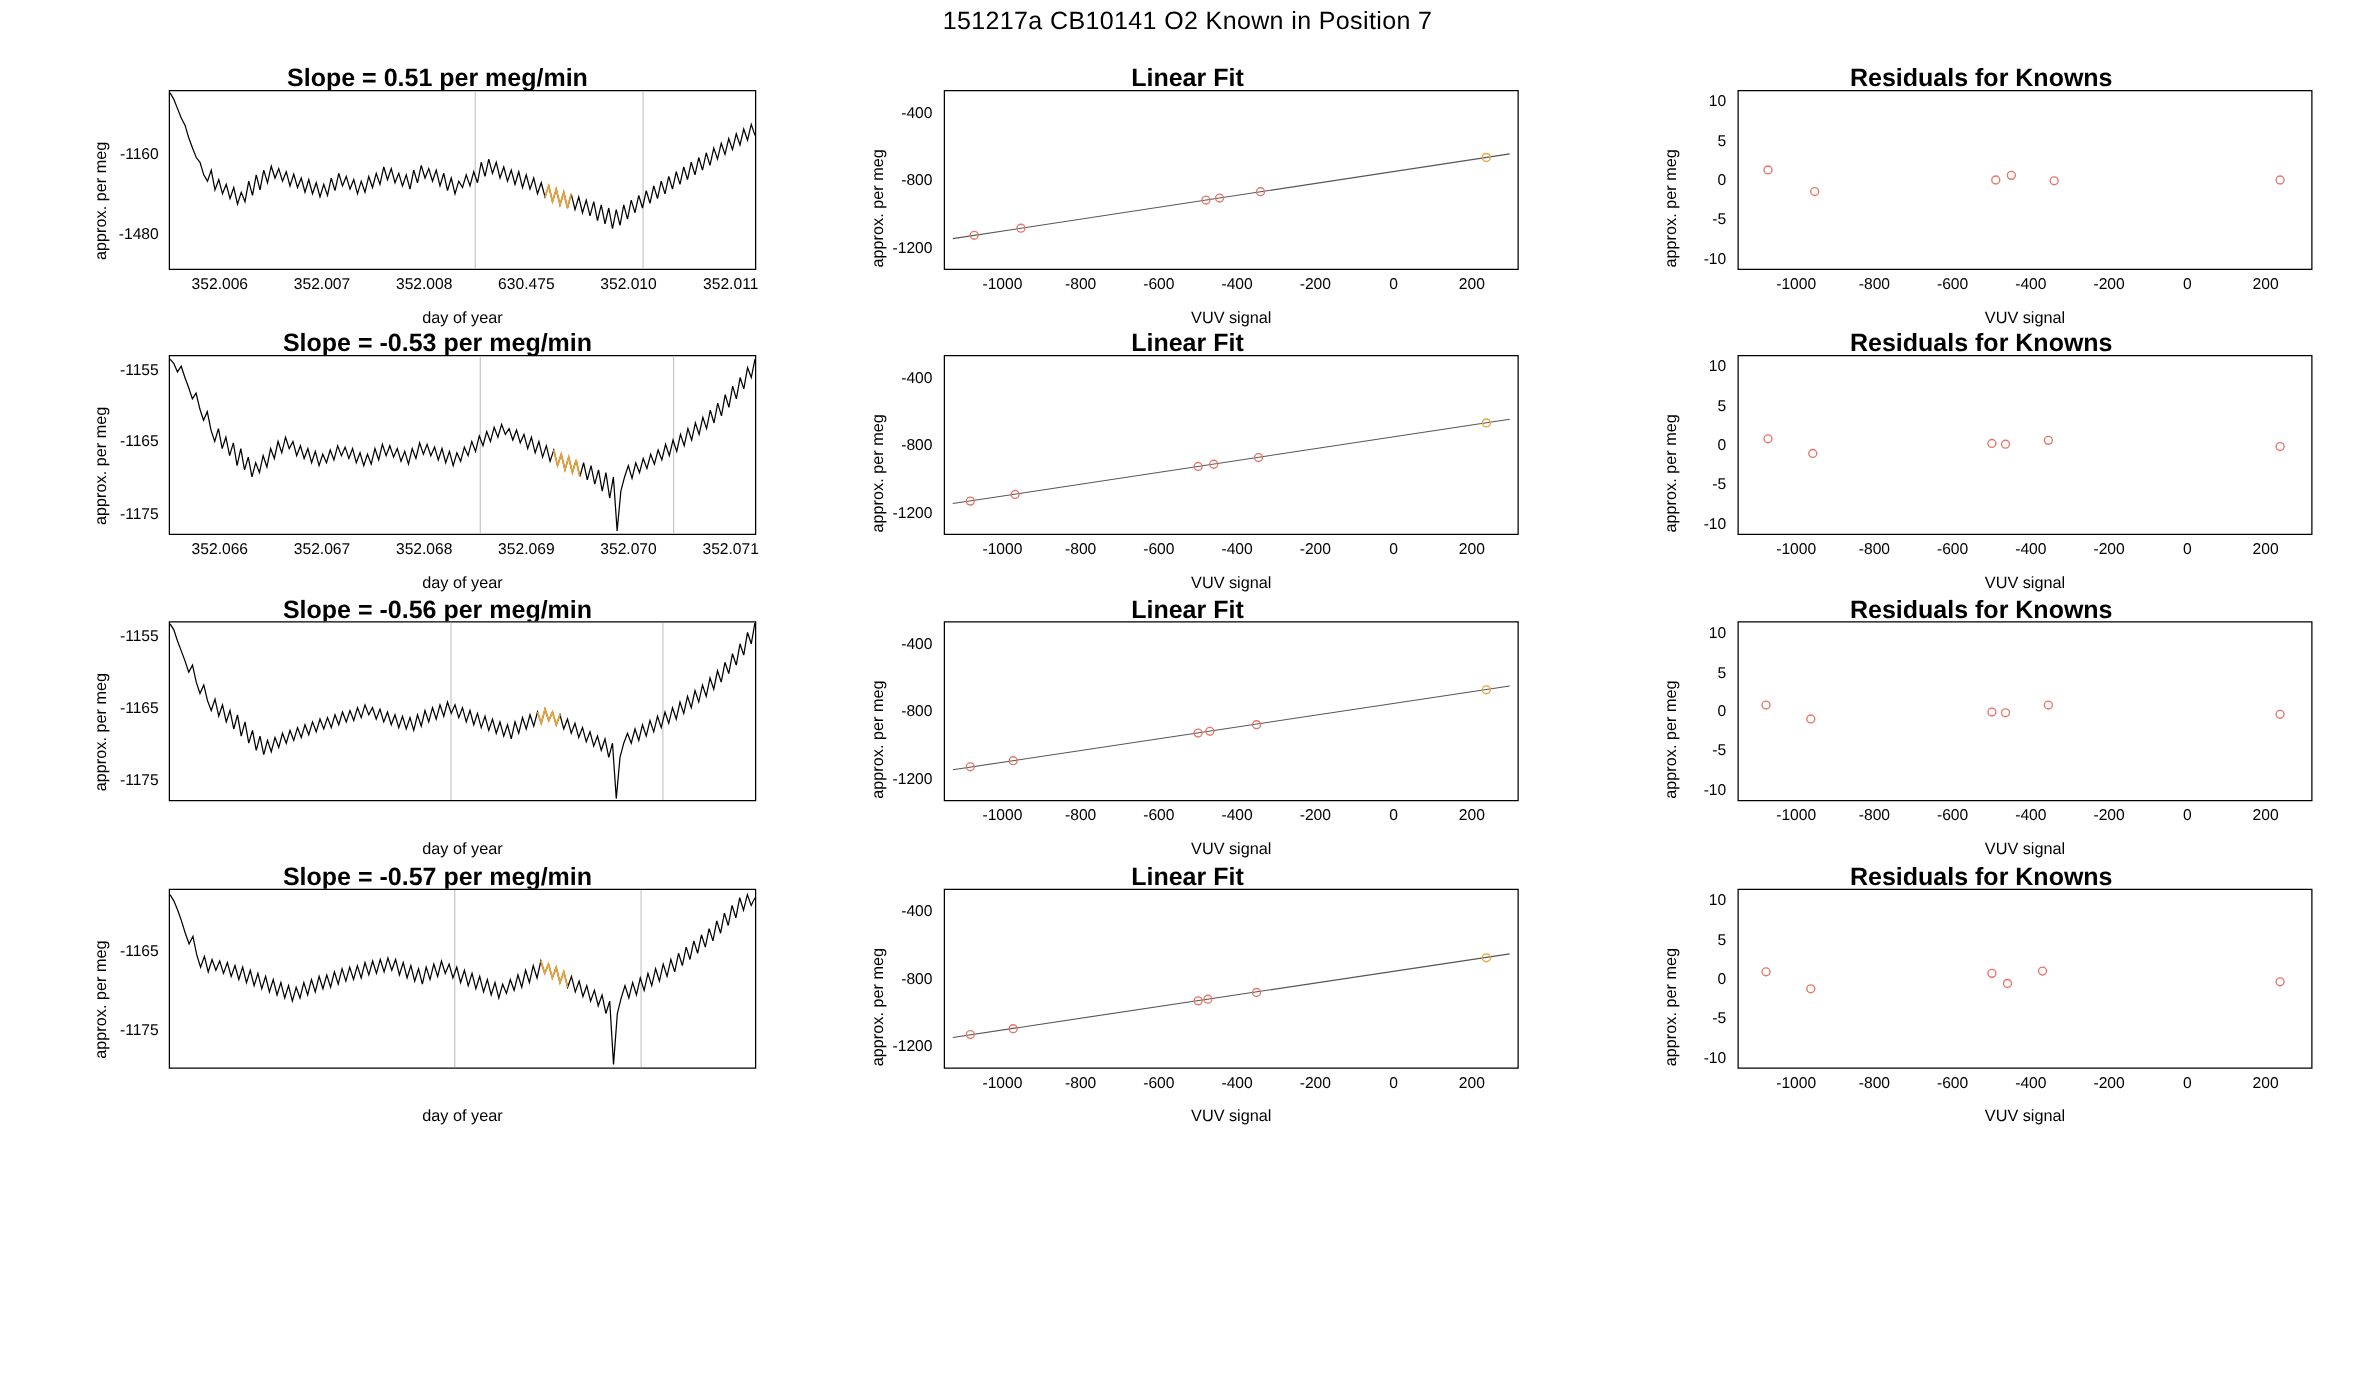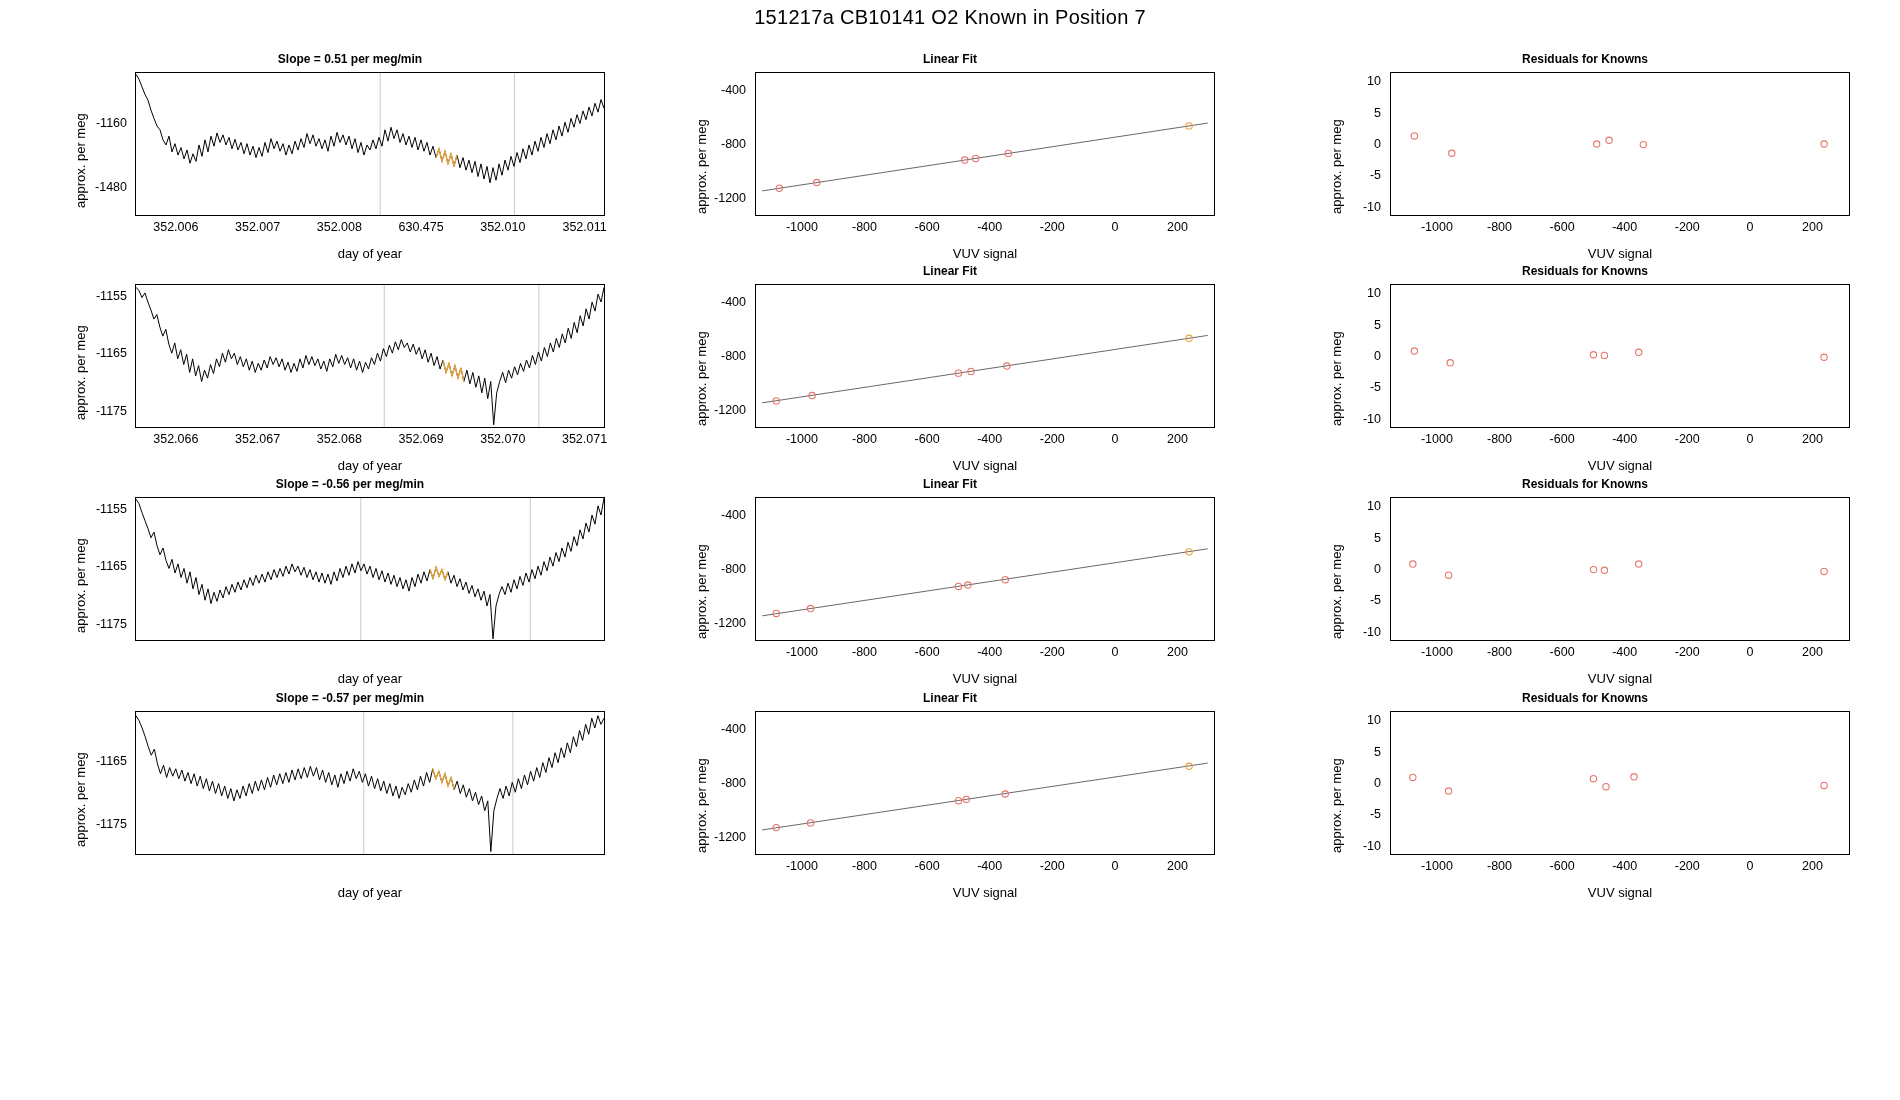--- a/index.html
+++ b/index.html
@@ -19,21 +19,21 @@
 
   .row{position:absolute;left:0;width:1900px;height:255px;}
 
   .panel{position:absolute;top:0;height:255px;}
   .panel.left{left:55px;width:560px;}
   .panel.mid{left:650px;width:600px;}
   .panel.right{left:1285px;width:600px;}
 
   .panel-title{
     position:absolute;top:34px;left:0;width:100%;
-    text-align:center;font-weight:bold;font-size:12px;
+    text-align:center;font-weight:bold;font-size:20px;
   }
   .panel.left .panel-title{left:30px;width:calc(100% - 30px);}
 
   .plotbox{
     position:absolute;
     border:1px solid #000;
     box-sizing:border-box;
     background:#fff;
     overflow:hidden;
   }
@@ -167,20 +167,21 @@
           <span class="ytick" style="top:93.47826086956522%">-10</span>
           <span class="ytick" style="top:71.73913043478262%">-5</span>
           <span class="ytick" style="top:50%">0</span>
           <span class="ytick" style="top:28.260869565217394%">5</span>
           <span class="ytick" style="top:6.521739130434778%">10</span>
         </div>
       </div>
     </div>
   <div class="row" id="row1" style="top: 230px;">
       <div class="panel left">
+        <div class="panel-title">Slope =  -0.53  per meg/min</div>
         <div class="ylab">approx. per meg</div>
         <div class="xlab">day of year</div>
         <div class="plotbox">
           <svg viewBox="0 0 470 144" preserveAspectRatio="none">
             <line x1="249.30" y1="0" x2="249.30" y2="144" stroke="#c8c8c8" stroke-width="1"></line>
             <line x1="404.61" y1="0" x2="404.61" y2="144" stroke="#c8c8c8" stroke-width="1"></line>
             <polyline points="0.00,2.30 2.99,5.76 5.99,12.67 8.98,8.06 11.97,17.28 14.97,25.34 17.96,34.56 20.96,29.95 23.95,42.62 26.94,51.84 29.94,44.93 32.93,59.90 35.92,69.12 38.92,58.75 41.91,74.88 44.90,65.66 47.90,80.64 50.89,70.27 53.89,88.70 56.88,74.88 59.87,92.16 62.87,81.79 65.86,97.92 68.85,86.40 71.85,94.46 74.84,80.64 77.83,89.86 80.83,74.88 83.82,82.94 86.82,69.12 89.81,78.34 92.80,65.66 95.80,74.88 98.79,69.12 101.78,80.64 104.78,72.58 107.77,82.94 110.76,74.88 113.76,86.40 116.75,77.18 119.75,88.70 122.74,79.49 125.73,86.40 128.73,76.03 131.72,84.10 134.71,72.58 137.71,80.64 140.70,73.73 143.69,82.94 146.69,74.88 149.68,86.40 152.68,78.34 155.67,88.70 158.66,79.49 161.66,87.55 164.65,74.88 167.64,84.10 170.64,71.42 173.63,80.64 176.62,72.58 179.62,81.79 182.61,74.88 185.61,85.25 188.60,77.18 191.59,87.55 194.59,74.88 197.58,82.94 200.57,70.27 203.57,79.49 206.56,71.42 209.55,80.64 212.55,73.73 215.54,84.10 218.54,74.88 221.53,86.40 224.52,77.18 227.52,88.70 230.51,78.34 233.50,85.25 236.50,73.73 239.49,80.64 242.48,69.12 245.48,77.18 248.47,64.51 251.46,72.58 254.46,61.06 257.45,69.12 260.45,57.60 263.44,65.66 266.43,55.30 269.43,63.36 272.42,58.75 275.41,67.97 278.41,59.90 281.40,70.27 284.39,63.36 287.39,74.88 290.38,65.66 293.38,78.34 296.37,69.12 299.36,81.79 302.36,72.58 305.35,85.25 308.34,76.03 311.34,88.70 314.33,79.49 317.32,92.16 320.32,81.79 323.31,94.46 326.31,84.10 329.30,97.92 332.29,86.40 335.29,100.22 338.28,88.70 341.27,103.68 344.27,92.16 347.26,109.44 350.25,94.46 353.25,115.20 356.24,97.92 359.24,141.70 362.23,109.44 365.22,97.92 368.22,88.70 371.21,99.07 374.20,86.40 377.20,94.46 380.19,82.94 383.18,91.01 386.18,79.49 389.17,87.55 392.17,76.03 395.16,84.10 398.15,71.42 401.15,80.64 404.14,67.97 407.13,77.18 410.13,63.36 413.12,72.58 416.11,58.75 419.11,67.97 422.10,54.14 425.10,63.36 428.09,49.54 431.08,58.75 434.08,43.78 437.07,54.14 440.06,38.02 443.06,48.38 446.05,31.10 449.04,41.47 452.04,24.19 455.03,34.56 458.03,17.28 461.02,26.50 464.01,9.22 467.01,17.28 470.00,2.30" fill="none" stroke="#000000" stroke-width="1"></polyline>
             <polyline points="308.34,76.03 311.34,88.70 314.33,79.49 317.32,92.16 320.32,81.79 323.31,94.46 326.31,84.10 329.30,97.92" fill="none" stroke="#e8a33d" stroke-width="1.4"></polyline>
           </svg>
         </div>

